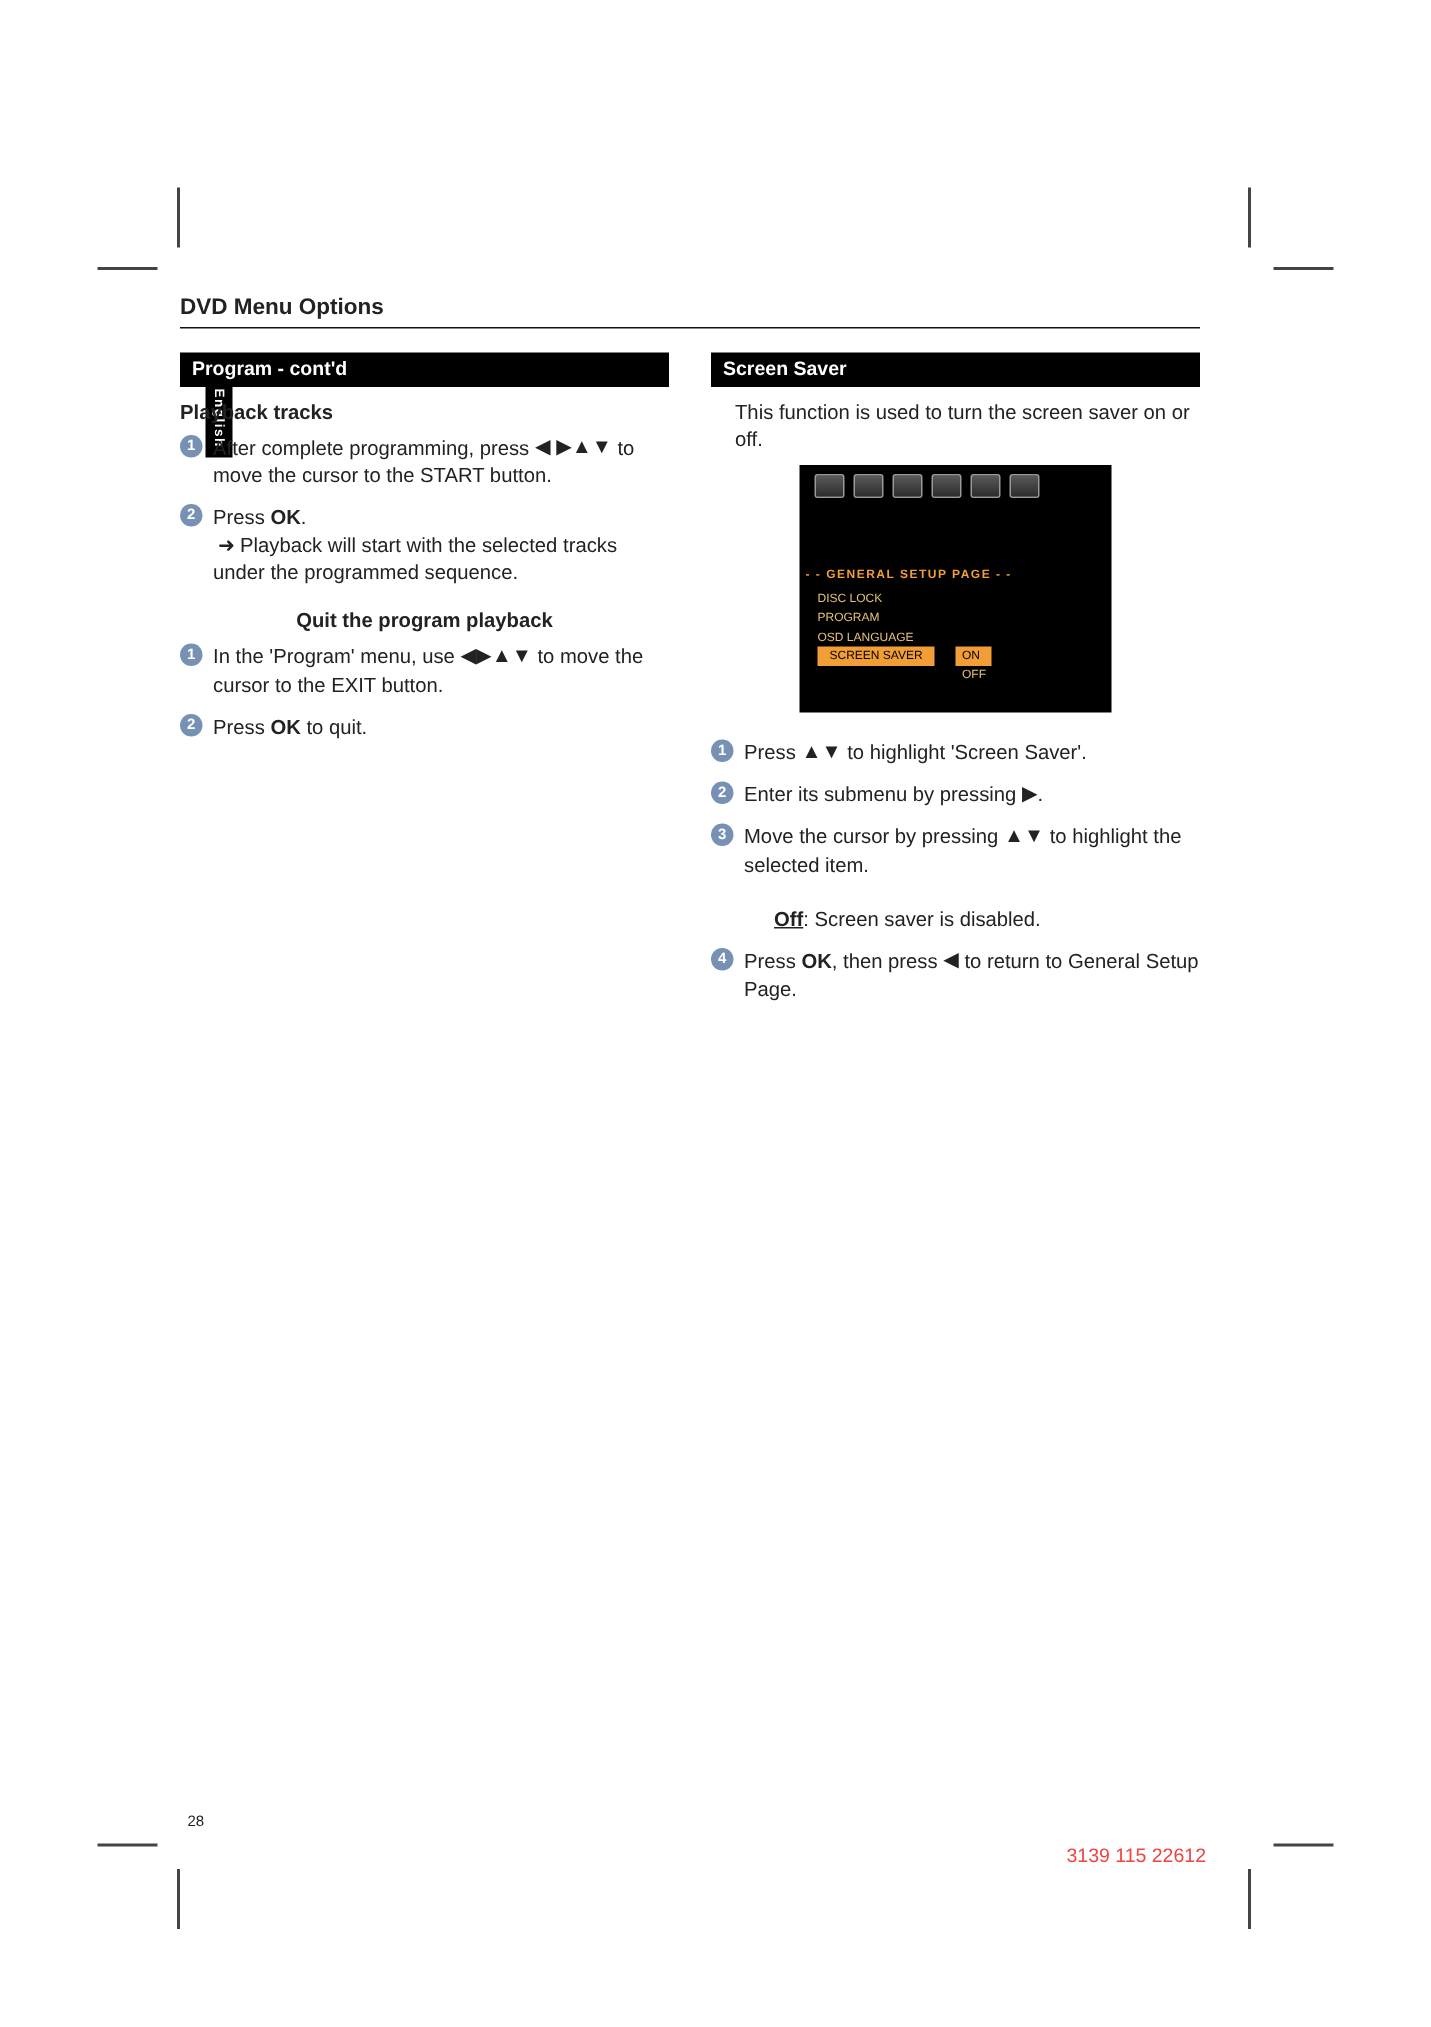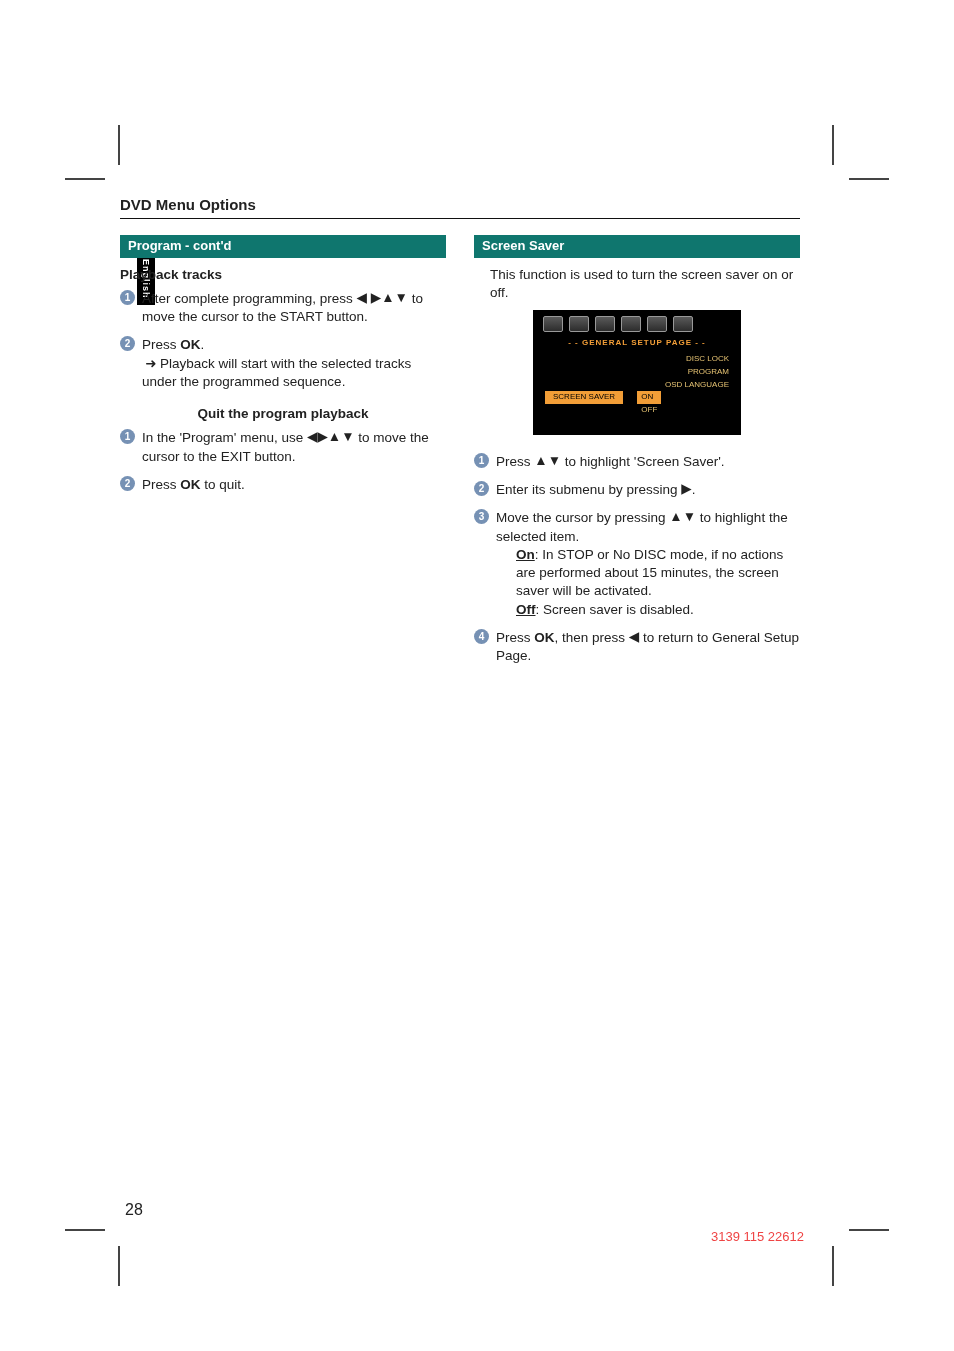--- a/index.html
+++ b/index.html
@@ -76,21 +76,21 @@
     display: flex;
     gap: 28px;
     margin-top: 16px;
   }
   .col {
     flex: 1 1 0;
     min-width: 0;
   }
 
   .section-head {
-    background: #0f766e;
+    background: #000000;
     color: #fff;
     font-weight: 700;
     font-size: 13px;
     padding: 2px 8px 3px 8px;
     margin: 0 0 8px 0;
     width: 100%;
     box-sizing: border-box;
   }
 
   .sub-head {
@@ -146,44 +146,44 @@
   }
   .osd .icon-row .ic {
     width: 20px; height: 16px;
     background: linear-gradient(#5a5a5a,#2c2c2c);
     border: 1px solid #999;
     border-radius: 2px;
     box-sizing: border-box;
   }
   .osd .page-title {
     color: #f29e37;
-    text-align: center;
     font-weight: 700;
     letter-spacing: 1px;
     padding: 0 0 4px 0;
-  }
-  .osd .item { padding: 1px 8px; text-align: right; }
+    margin-top: 40px;
+  }
+  .osd .item { padding: 1px 8px; }
   .osd .item.hl {
     background: #f29e37;
     color: #000;
     display: inline-block;
     margin-left: 8px;
   }
   .osd .opt-col {
     display:inline-block; vertical-align:top; margin-left: 12px;
   }
   .osd .opt-col .opt { display:block; padding:1px 4px; }
   .osd .opt-col .opt.hl { background:#f29e37; color:#000; }
   .osd .label-col { display:inline-block; vertical-align:top; }
 
   .page-number {
     position: absolute;
     left: 125px;
     bottom: 130px;
-    font-size: 16px;
+    font-size: 10px;
   }
   .footer-code {
     position: absolute;
     right: 150px;
     bottom: 105px;
     font-size: 13px;
     color: #ef4444;
   }
 </style>
 </head>
@@ -274,21 +274,21 @@
 
         <ol class="steps">
           <li>
             <span>Press </span><span class="arrow">▲</span><span class="arrow">▼</span><span> to highlight 'Screen Saver'.</span>
           </li>
           <li>
             <span>Enter its submenu by pressing </span><span class="arrow">▶</span><span>.</span>
           </li>
           <li>
             <span>Move the cursor by pressing </span><span class="arrow">▲</span><span class="arrow">▼</span><span> to highlight the selected item.</span><br>
-            <span class="indent"><span class="kw-on">On</span><span>: In STOP or No DISC mode, if no actions are performed about 15 minutes, the screen saver will be activated.</span></span><br>
+            <br>
             <span class="indent"><span class="kw-off">Off</span><span>: Screen saver is disabled.</span></span>
           </li>
           <li>
             <span>Press </span><b>OK</b><span>, then press </span><span class="arrow">◀</span><span> to return to General Setup Page.</span>
           </li>
         </ol>
       </div>
     </div>
   </div>
 

